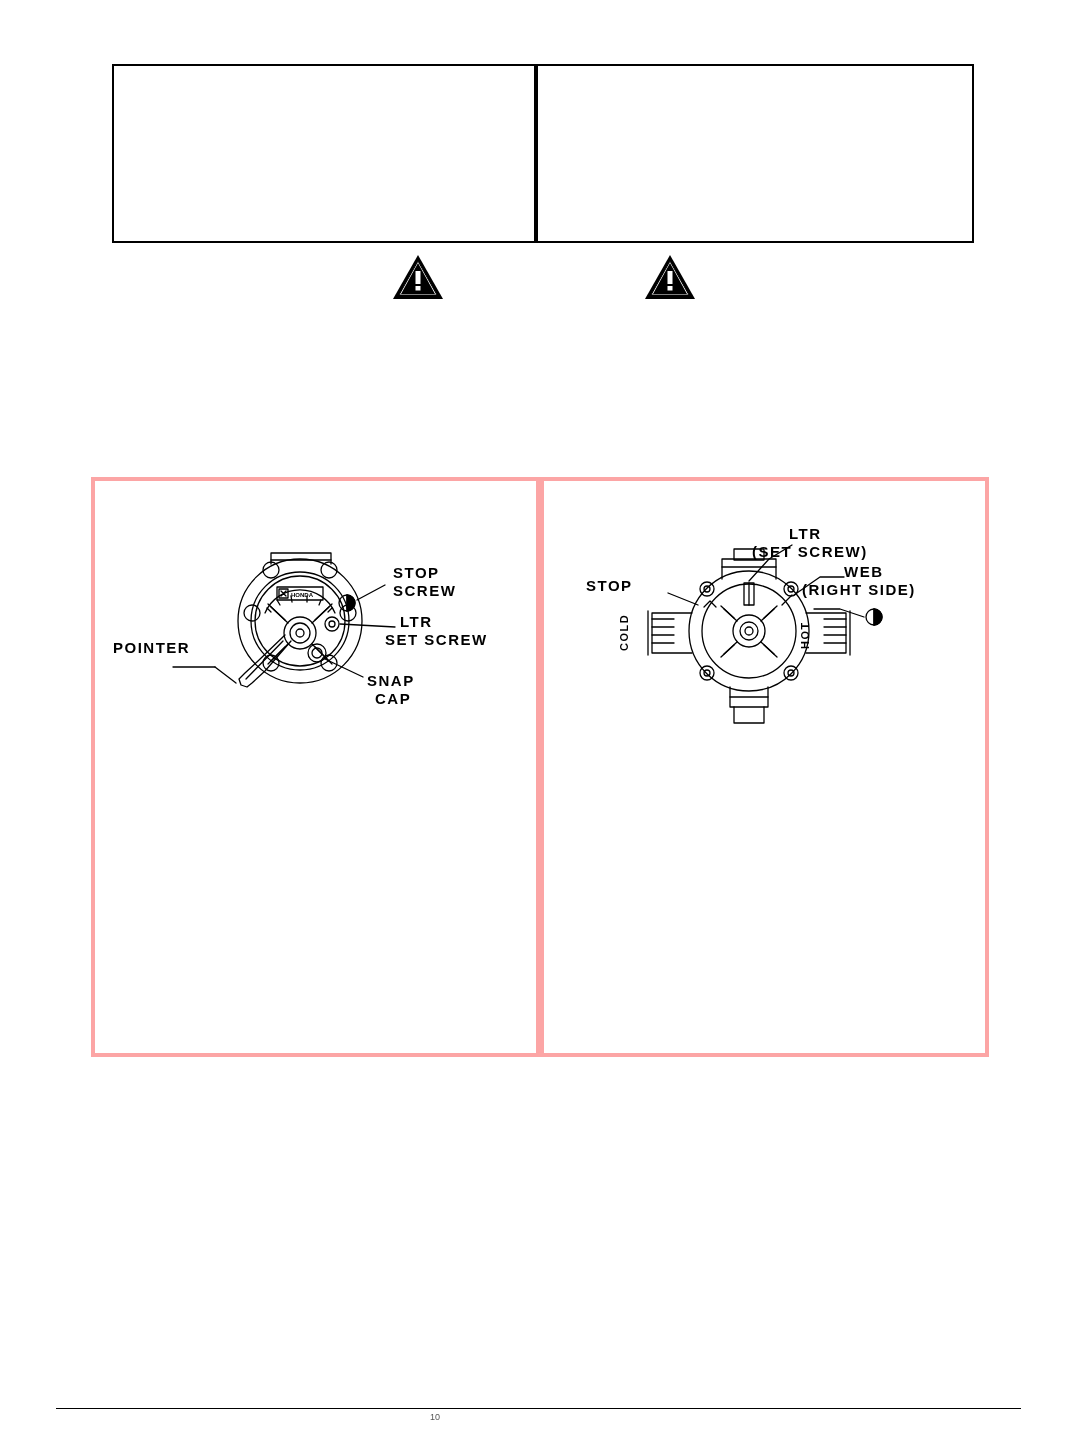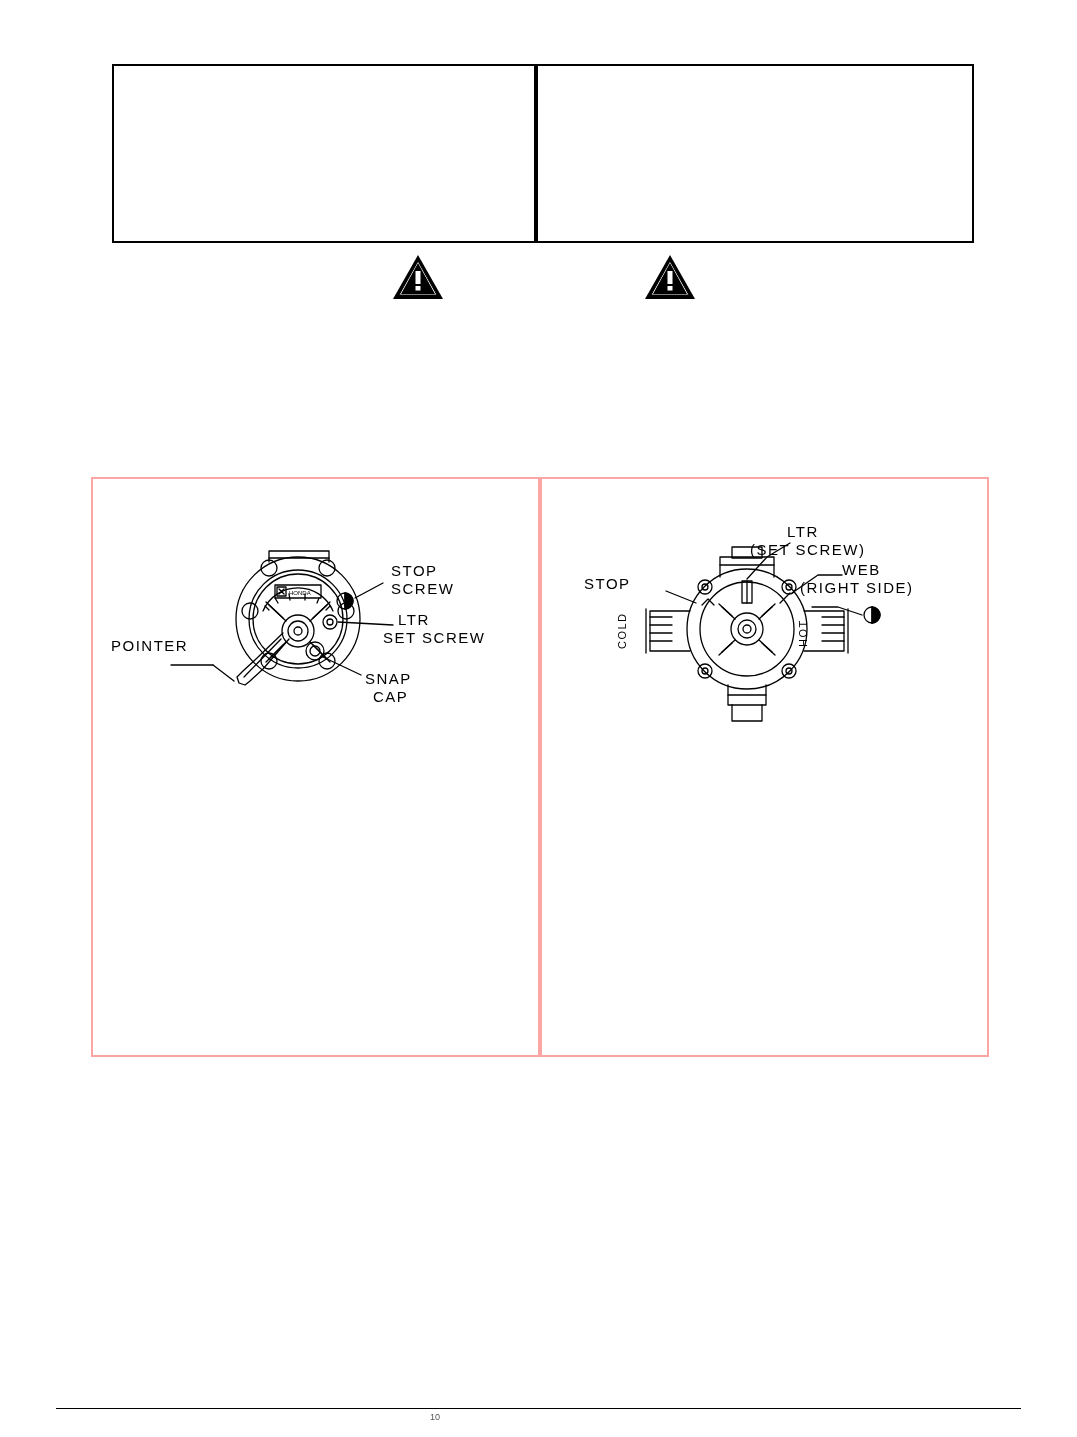--- a/index.html
+++ b/index.html
@@ -47,22 +47,23 @@
     position: absolute;
     width: 54px;
     height: 48px;
   }
   #warn-tri-left { left: 391px; top: 253px; }
   #warn-tri-right { left: 643px; top: 253px; }
 
   
   .fig-box {
     position: absolute;
-    border: 2px solid #fca5a5;
+    border: 4px solid #fca5a5;
     box-sizing: border-box;
+    font-weight: bold;
   }
   #fig-box-left {
     left: 91px;
     top: 477px;
     width: 449px;
     height: 580px;
   }
   #fig-box-right {
     left: 540px;
     top: 477px;

